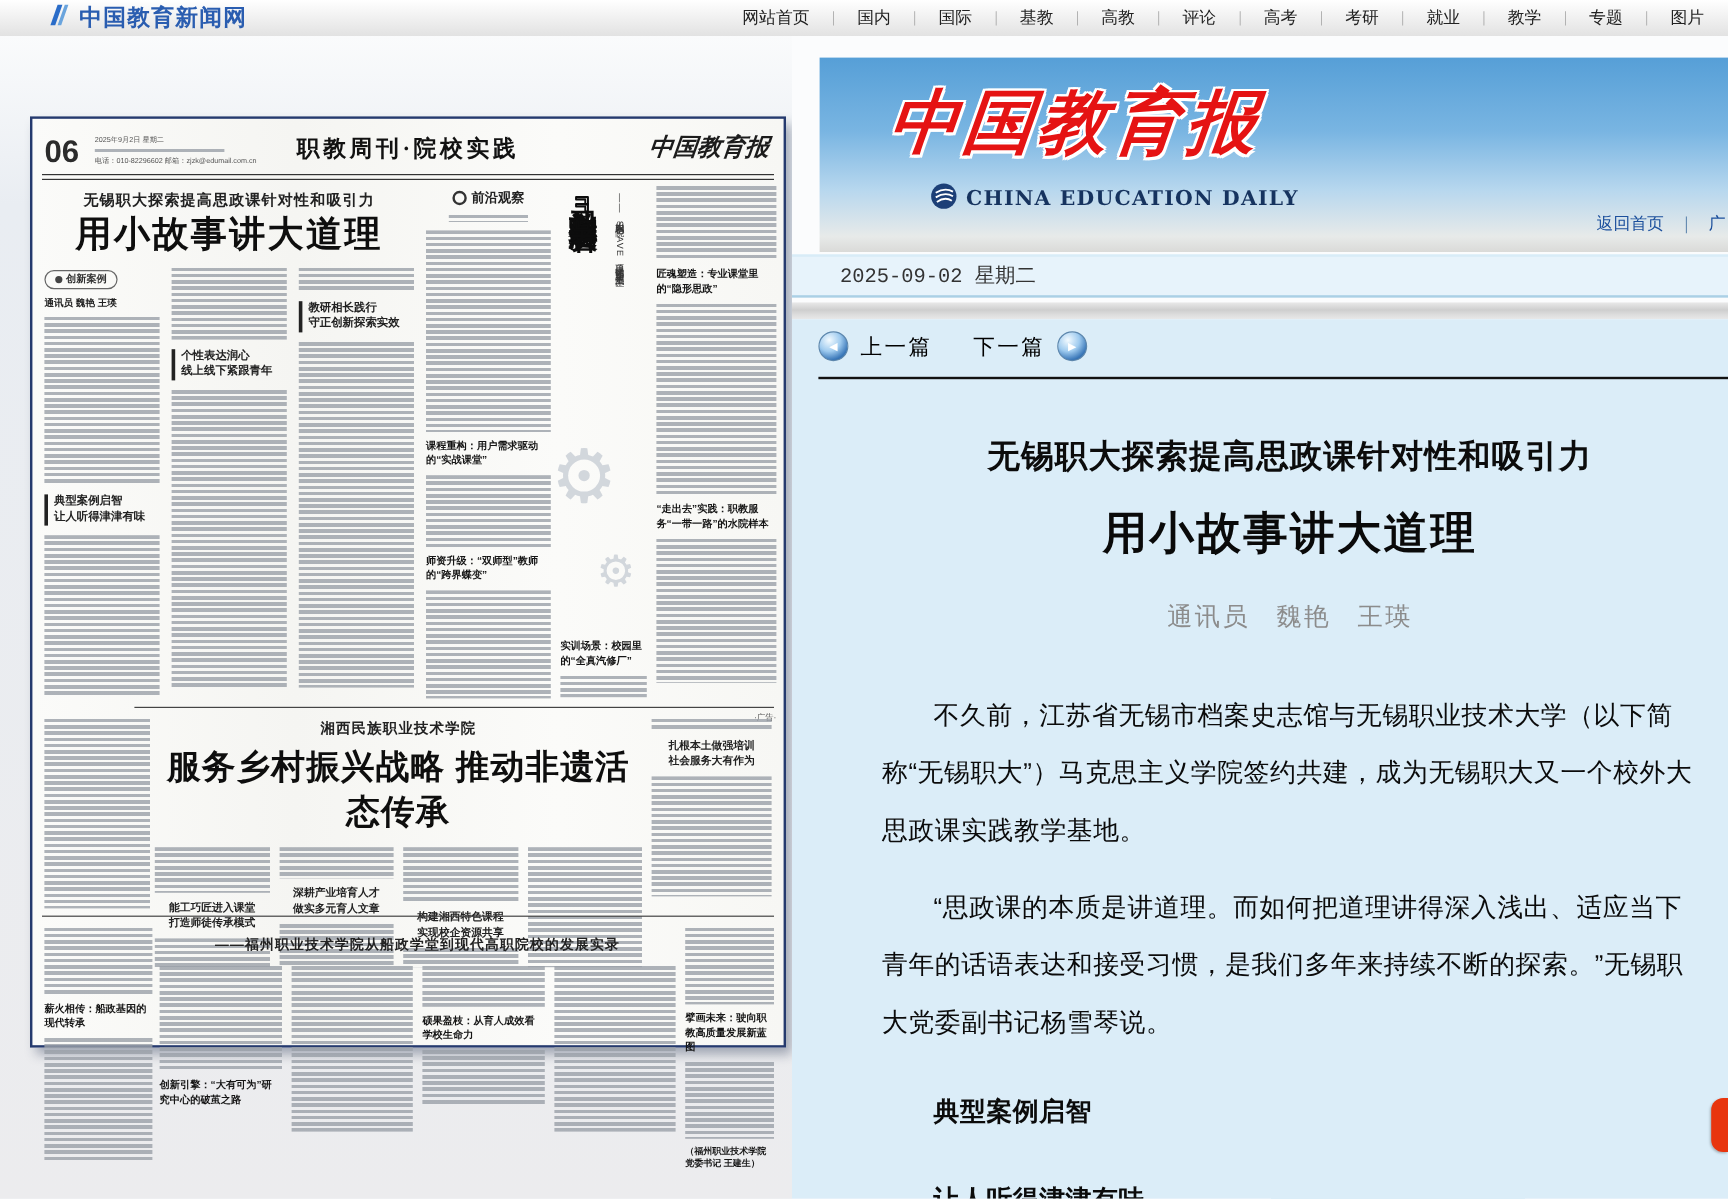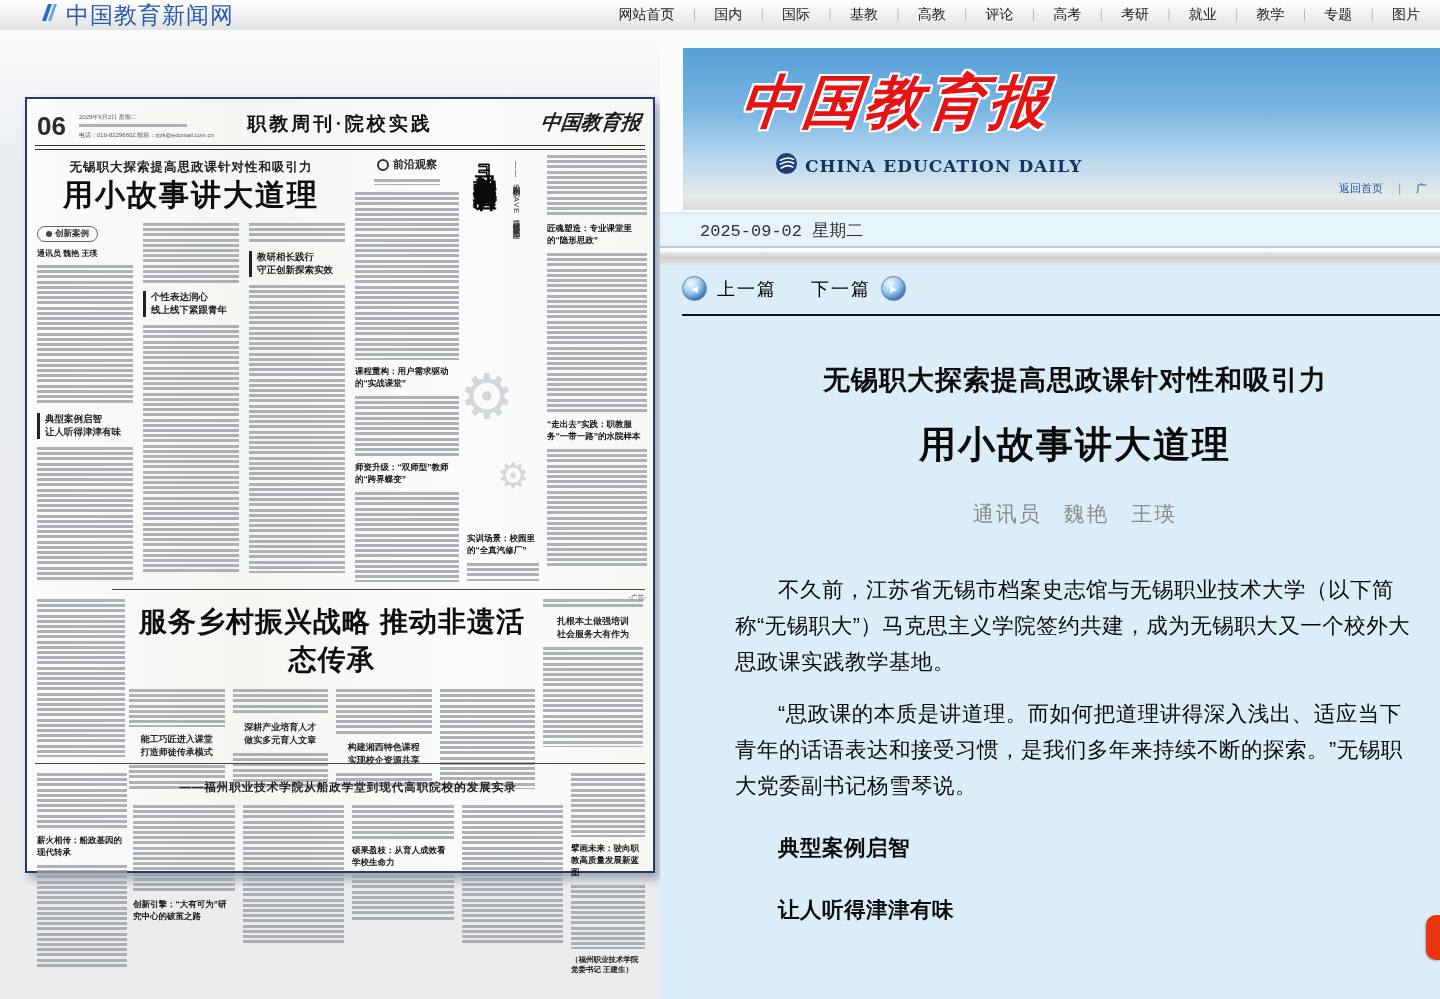--- a/index.html
+++ b/index.html
@@ -4,21 +4,21 @@
 <style>
   html,body{margin:0;padding:0}
   body{width:1440px;height:999px;position:relative;overflow:hidden;
        font-family:"Liberation Sans",sans-serif;background:#eef1f5}
 
   
   .topbar{position:absolute;left:0;top:0;width:1440px;height:30px;
     background:linear-gradient(#ffffff,#e2e2e2);border-bottom:1px solid #9b9b9b;
     display:flex;align-items:center;justify-content:space-between}
   .site-logo{display:flex;align-items:center;gap:6px;margin-left:34px}
-  .site-logo-text{font-size:23px;font-weight:400;color:#2a5db0;letter-spacing:1px}
+  .site-logo-text{font-size:19px;font-weight:700;color:#2a5db0;letter-spacing:1px}
   .topnav{display:flex;align-items:flex-start;margin-right:6px;font-size:14px;color:#222}
   .topnav .navitem{padding:0 14px;cursor:pointer;white-space:nowrap}
   .topnav .navdiv{color:#aaa;font-size:12px}
 
   
   .left-region{position:absolute;left:0;top:30px;width:660px;bottom:0;
     background:linear-gradient(#fafbfc,#e9edf2 140px,#ececee)}
   .scan{position:absolute;left:25px;top:67px;width:630px;height:776px;
     background:linear-gradient(90deg,#fbfbf9,#f5f5f2 35%,#fbfbf9 70%,#f7f7f4);
     border:2px solid #253a6e;box-shadow:5px 6px 9px rgba(40,55,85,.4);box-sizing:border-box}
@@ -51,41 +51,41 @@
   
   .right-region{position:absolute;left:660px;top:30px;width:780px;bottom:0;background:#fbfcfd}
   .banner{position:absolute;left:23px;top:18px;right:0;height:162px;overflow:hidden;
     background:linear-gradient(180deg,#569fd7 0%,#79b5e2 38%,#b7d7ee 68%,#e7eae9 92%,#dadad8 100%)}
   .masthead-cn{position:absolute;left:58px;top:16px;font-family:"DejaVu Serif",serif;
     font-size:58px;font-weight:900;font-style:italic;color:#e51313;transform:skewX(-6deg);
     text-shadow:2px 0 0 #fff,-2px 0 0 #fff,0 2px 0 #fff,0 -2px 0 #fff,2px 2px 0 #fff,-2px -2px 0 #fff,2px -2px 0 #fff,-2px 2px 0 #fff;
     letter-spacing:4px;white-space:nowrap}
   .masthead-en{position:absolute;left:92px;top:104px;display:flex;align-items:center;gap:7px;
     font-family:"DejaVu Serif",serif;font-size:17px;font-weight:800;color:#16335f;letter-spacing:1px}
-  .banner-links{position:absolute;right:13px;bottom:14px;font-size:11px;color:#1b4f9c;white-space:nowrap}
+  .banner-links{position:absolute;right:2px;bottom:14px;font-size:14px;color:#1b4f9c;white-space:nowrap}
   .banner-links span{cursor:pointer}
   .daterow{position:absolute;left:0;right:0;top:182px;height:36px;background:#e7f3fb;
     border-top:2px solid #d8ecf7;border-bottom:2px solid #abd0e5;
     font-family:"Liberation Mono",monospace;font-size:17px;color:#333;
     line-height:36px;padding-left:40px;box-sizing:border-box}
   .marble{position:absolute;left:0;right:0;top:222px;height:14px;
     background:linear-gradient(180deg,#e9e9e9,#cecece 45%,#dedede 75%,#e8e8e8)}
   .article-area{position:absolute;left:0;right:0;top:236px;bottom:0;background:#dbedf8;overflow:hidden}
   .pn-row{display:flex;align-items:center;gap:10px;margin:10px 0 0 22px;font-size:18px;color:#000}
   .orb{width:23px;height:23px;border-radius:50%;flex:none;display:inline-flex;align-items:center;justify-content:center;
     background:radial-gradient(circle at 35% 28%,#f4fbff,#9fcbef 42%,#3b78b9 74%,#174a80);
     border:1px solid #5d87ad;color:#fff;font-size:9px;cursor:pointer}
   .pn-label{cursor:pointer;letter-spacing:2px}
   .pn-gap{width:14px}
   .hr-black{border:none;border-top:2px solid #121212;margin:13px 0 0 22px}
   .art{padding:0 25px 0 75px}
   .art-kicker{margin-top:46px;text-align:center;font-size:27px;font-weight:700;color:#0c0c0c;letter-spacing:1px}
   .art-title{margin-top:22px;text-align:center;font-size:37px;font-weight:800;color:#0a0a0a;letter-spacing:2px}
   .art-byline{margin-top:30px;text-align:center;font-size:21px;color:#8c8c8c;word-spacing:14px;letter-spacing:2px}
-  .art p{font-size:21.5px;line-height:36px;color:#0b0b0b;text-indent:2em;margin:16px 0 0;letter-spacing:.5px}
+  .art p{font-size:21.5px;line-height:48px;color:#0b0b0b;text-indent:2em;margin:16px 0 0;letter-spacing:.5px}
   .art p.first{margin-top:44px}
   .art p.sub{font-weight:800;margin-top:26px}
   .float-red{position:absolute;right:0;top:915px;width:14px;height:45px;
     background:#e8350e;border-radius:10px 0 0 10px;box-shadow:-1px 1px 2px rgba(0,0,0,.25)}
 </style>
 </head>
 <body>
 
 <div class="topbar">
   <div class="site-logo">
@@ -199,20 +199,21 @@
       <div class="np-sub">匠魂塑造：专业课堂里的“隐形思政”</div>
       <div class="fx" style="height:160px"></div>
       <div class="np-sub">“走出去”实践：职教服务“一带一路”的水院样本</div>
       <div class="fx" style="height:120px"></div>
     </div>
 
     <div class="np" style="left:85px;right:8px;top:490px;height:1px;background:#444"></div>
     <div class="np" style="right:6px;top:494px;font-size:7px;color:#555">·广告·</div>
     <div class="np fx" style="left:10px;top:500px;width:88px;height:158px"></div>
     <div class="np" style="left:102px;top:500px;width:406px">
+      <div class="np-kicker" style="font-size:12px">湘西民族职业技术学院</div>
       <div class="np-headline" style="font-size:28px;letter-spacing:1px;margin-top:4px">服务乡村振兴战略 推动非遗活态传承</div>
       <div class="mini-row" style="margin-top:10px;height:100px">
         <div class="mini-col">
           <div class="fx" style="height:38px"></div>
           <div class="np-sub-c">
             <div>能工巧匠进入课堂</div>
             <div>打造师徒传承模式</div>
           </div>
           <div class="fx" style="height:24px"></div>
         </div>

